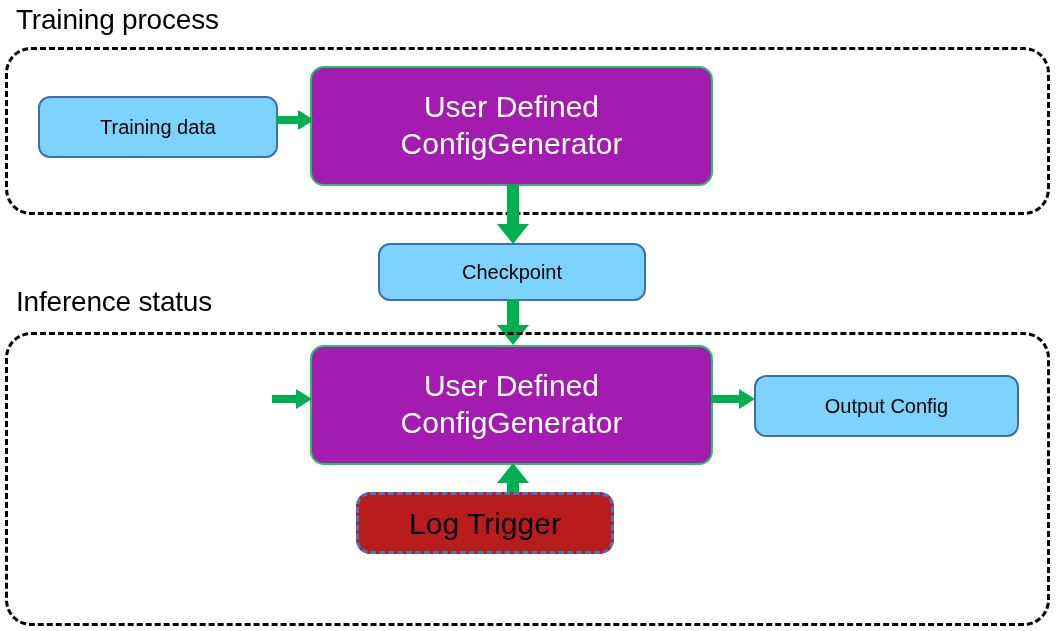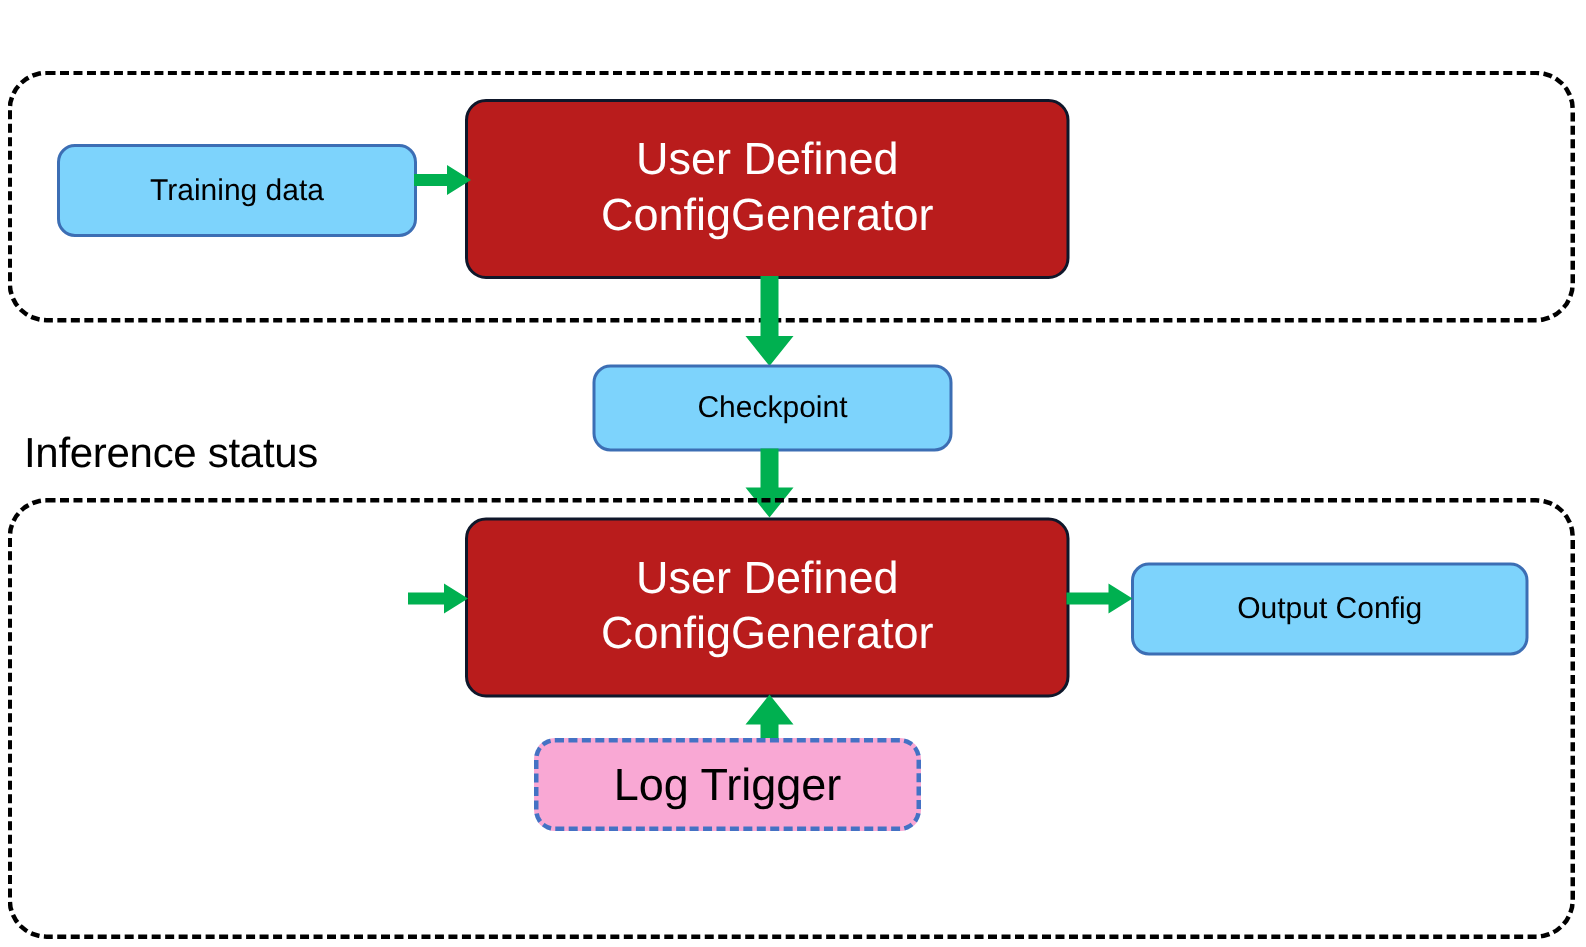--- a/index.html
+++ b/index.html
@@ -54,41 +54,41 @@
   .node-outline {
     background: #7dd3fc;
     border: 2px solid #3C6EB4;
     border-radius: 12px;
     color: #000000;
     font-size: 20px;
     line-height: 1.1;
   }
 
   .node-filled {
-    background: #b91c1c;
-    border: 2px solid #0f172a;
+    background: #a21caf;
+    border: 2px solid #22c55e;
     border-radius: 14px;
     color: #ffffff;
     font-size: 30px;
     line-height: 1.22;
   }
 
   .node-dashed {
-    background: #f9a8d4;
+    background: #b91c1c;
     border: 3px dashed #4472C4;
     border-radius: 14px;
     color: #000000;
     font-size: 30px;
     line-height: 1.1;
   }
 
   
   #node-training-data     { left: 38px;  top: 96px;  width: 240px; height: 62px; }
   #node-train-generator   { left: 310px; top: 66px;  width: 403px; height: 120px; }
-  #node-checkpoint        { left: 395px; top: 243px; width: 240px; height: 58px; }
+  #node-checkpoint        { left: 378px; top: 243px; width: 268px; height: 58px; }
   #node-current-status    { left: 29px;  top: 375px; width: 245px; height: 62px; }
   #node-infer-generator   { left: 310px; top: 345px; width: 403px; height: 120px; }
   #node-output-config     { left: 754px; top: 375px; width: 265px; height: 62px; }
   #node-log-trigger       { left: 356px; top: 492px; width: 258px; height: 62px; z-index: 3; }
   #node-clock-trigger     { left: 430px; top: 546px; width: 266px; height: 62px; z-index: 4; }
 
   
   .arrow {
     position: absolute;
     pointer-events: none;
@@ -100,20 +100,21 @@
   #arrow-checkpoint-to-generator    { left: 496px; top: 299px; }
   #arrow-status-to-generator        { left: 272px; top: 387px; }
   #arrow-generator-to-output        { left: 711px; top: 387px; }
   #arrow-trigger-to-generator       { left: 496px; top: 463px; }
 </style>
 </head>
 <body>
 
 <div id="canvas">
 
+  <div class="section-title" id="title-training">Training process</div>
 
   <div class="process-container" id="container-training"></div>
 
   <div class="node node-outline" id="node-training-data">Training data</div>
 
   <div class="node node-filled" id="node-train-generator">
     <span>
       <span>User Defined</span><br>
       <span>ConfigGenerator</span>
     </span>

